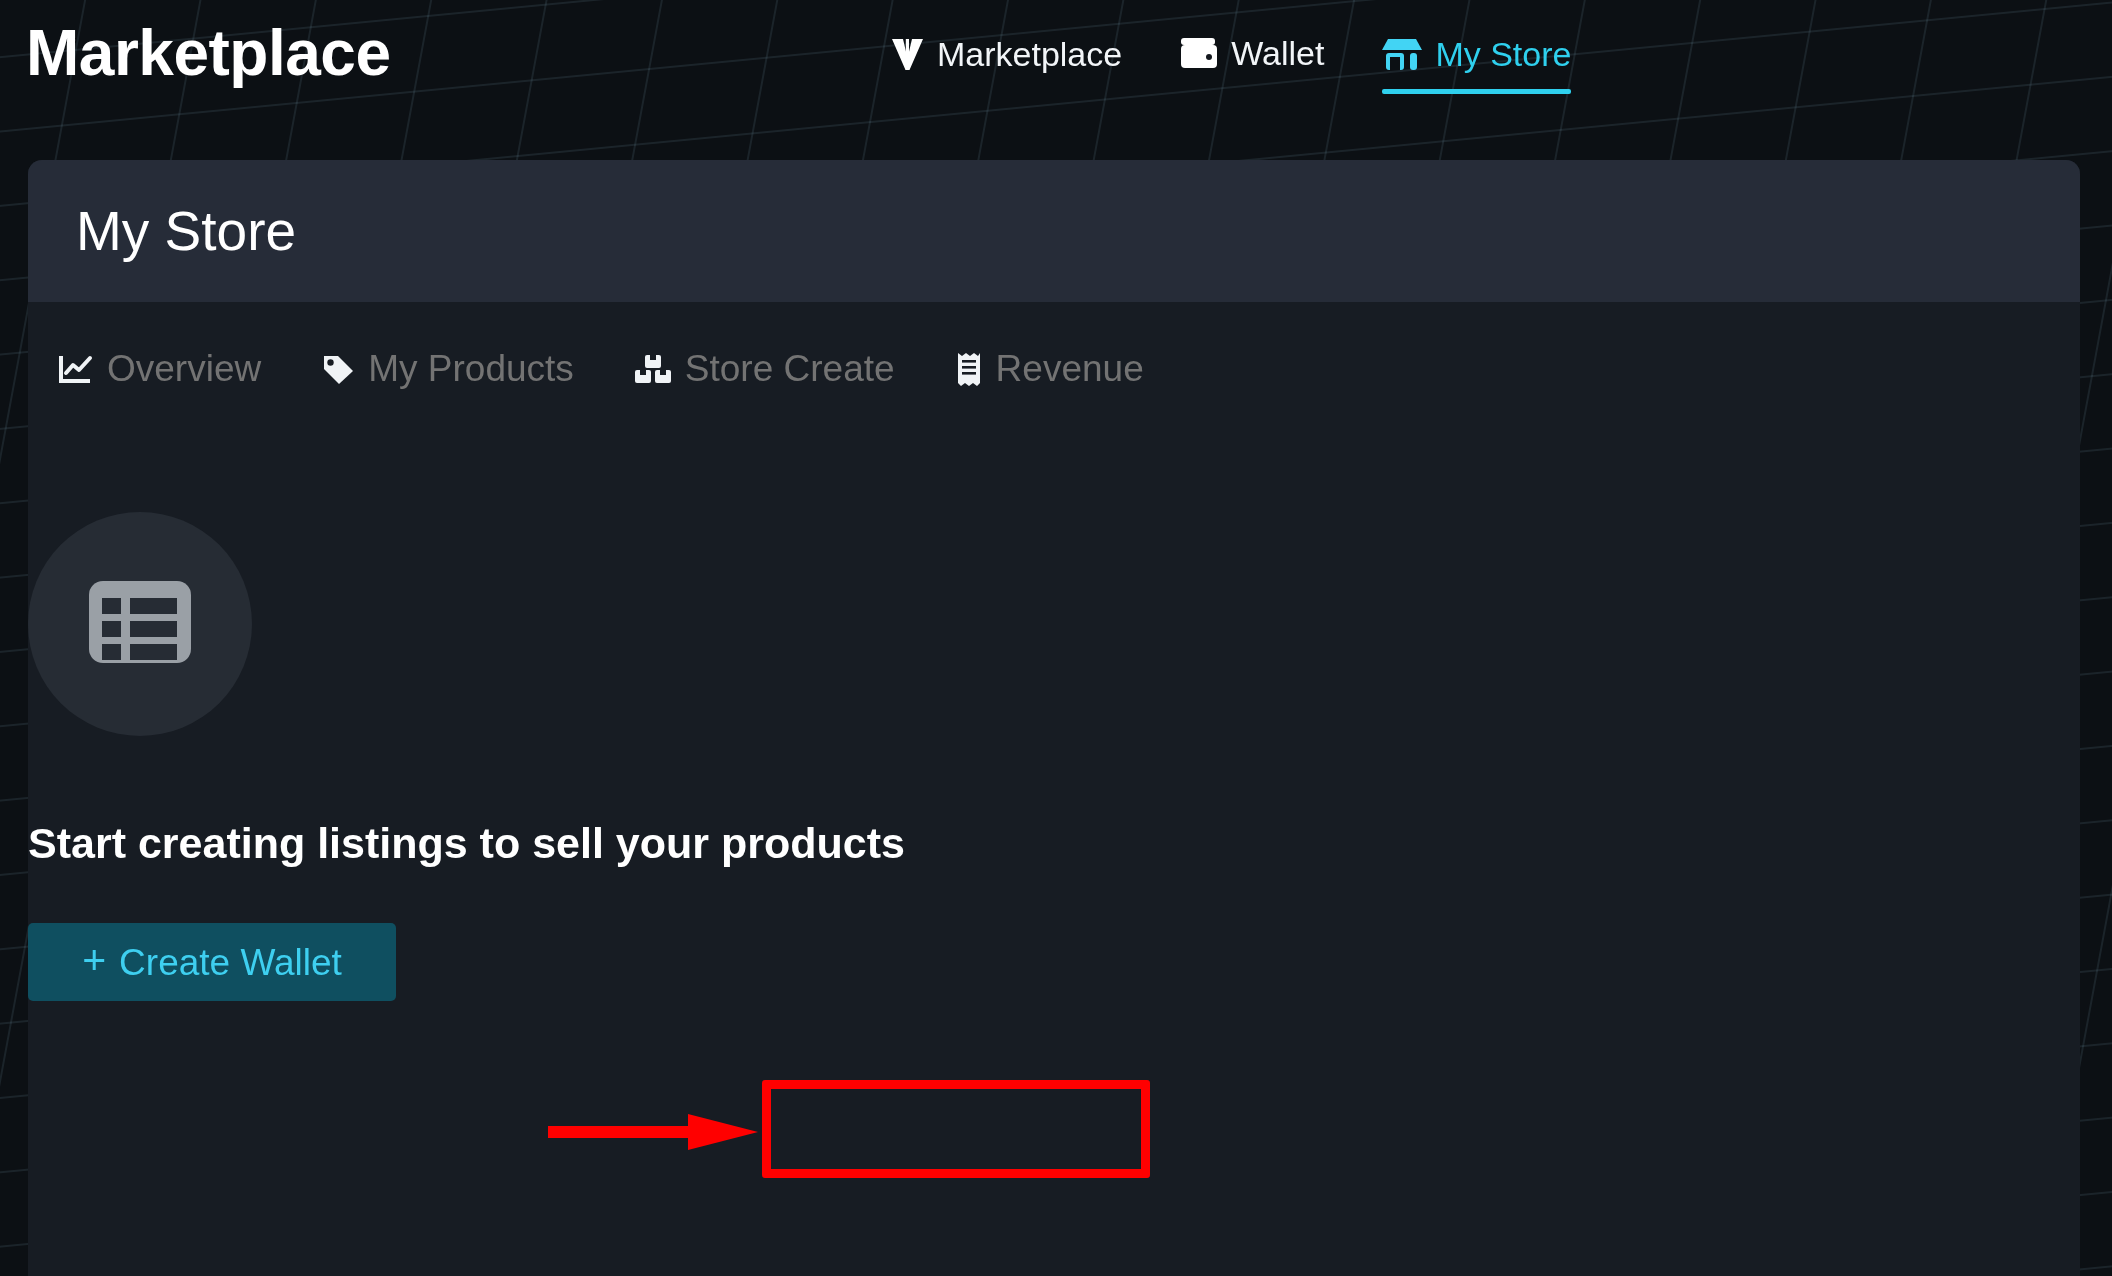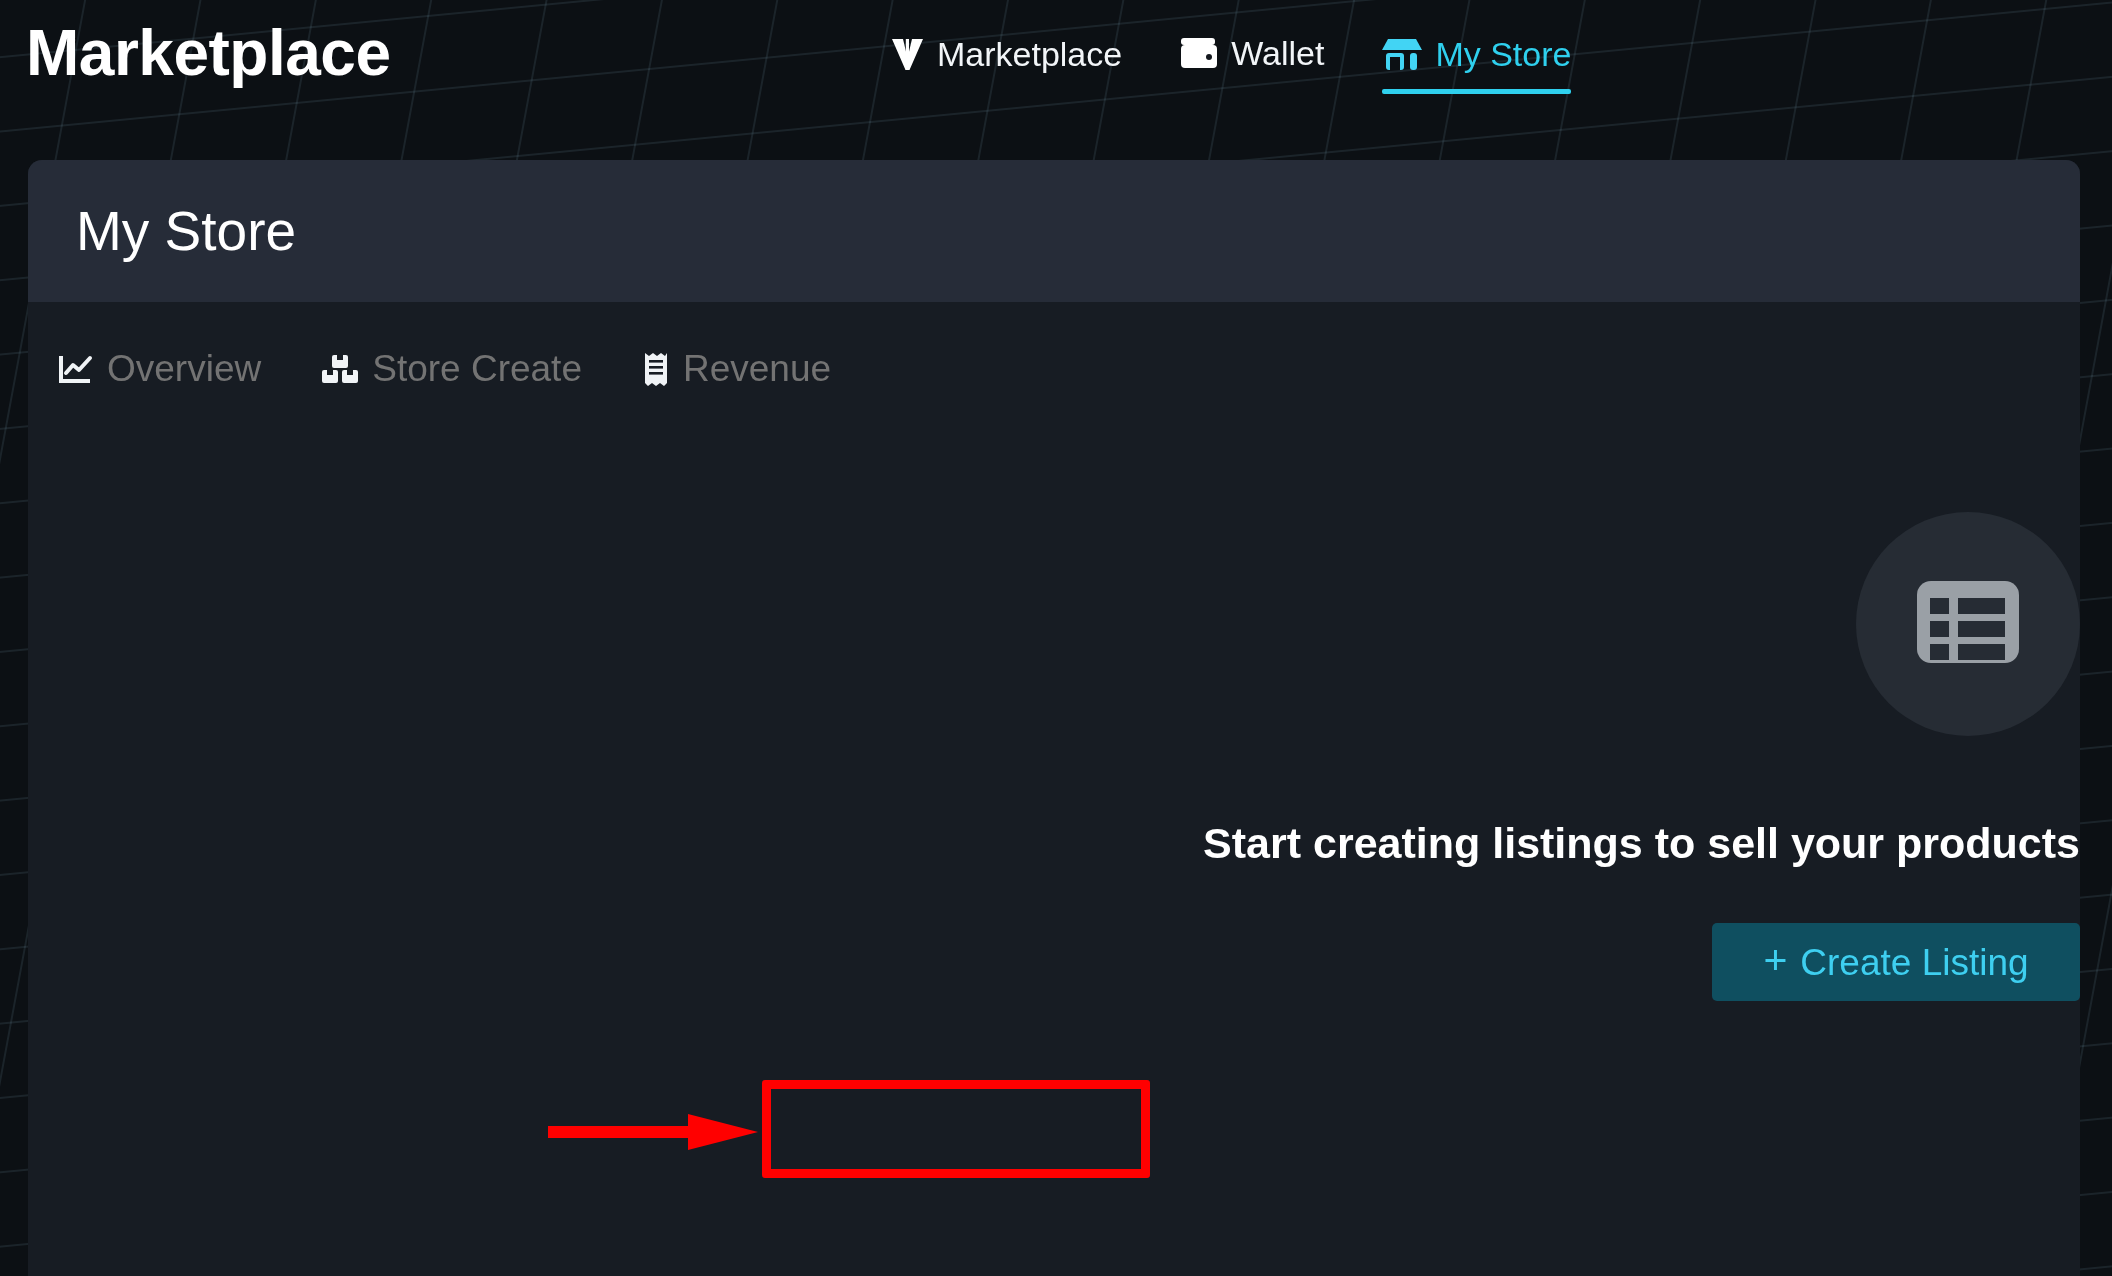--- a/index.html
+++ b/index.html
@@ -132,21 +132,21 @@
   }
   .tab-icon { display: inline-flex; align-items: center; }
 
   
   .empty {
     position: absolute;
     left: 0; right: 0;
     top: 352px;
     display: flex;
     flex-direction: column;
-    align-items: flex-end;
+    align-items: flex-start;
   }
   .empty-circle {
     width: 224px; height: 224px;
     border-radius: 50%;
     background: #262c34;
     display: flex;
     align-items: center;
     justify-content: center;
   }
   .empty-title {
@@ -259,20 +259,29 @@
         <span class="tab-icon">
           <svg width="36" height="32" viewBox="0 0 36 32">
             <rect x="1" y="3" width="4" height="27" fill="#f0f3f6"></rect>
             <rect x="1" y="26" width="31" height="4" fill="#f0f3f6"></rect>
             <path d="M8 20 L15 12 L21 17 L32 5" stroke="#f0f3f6" stroke-width="4" fill="none" stroke-linejoin="round" stroke-linecap="round"></path>
           </svg>
         </span>
         <span>Overview</span>
       </div>
 
+      <div class="tab">
+        <span class="tab-icon">
+          <svg width="34" height="32" viewBox="0 0 34 32">
+            <path d="M3 3 L17 3 L32 18 L18 31 L3 16 Z" fill="#f0f3f6"></path>
+            <circle cx="9.5" cy="9.5" r="3.2" fill="#171c23"></circle>
+          </svg>
+        </span>
+        <span>My Products</span>
+      </div>
 
 
 
       <div class="tab">
         <span class="tab-icon">
           <svg width="38" height="32" viewBox="0 0 38 32">
             <rect x="11" y="2" width="16" height="13" rx="2" fill="#f0f3f6"></rect>
             <rect x="16" y="2" width="6" height="5" fill="#171c23"></rect>
             <rect x="1" y="17" width="16" height="13" rx="2" fill="#f0f3f6"></rect>
             <rect x="6" y="17" width="6" height="5" fill="#171c23"></rect>
@@ -310,21 +319,21 @@
             <rect x="14" y="69" width="19" height="16" fill="#262c34"></rect>
             <rect x="42" y="69" width="47" height="16" fill="#262c34"></rect>
           </svg>
         </span>
       </div>
 
       <div class="empty-title">Start creating listings to sell your products</div>
 
       <button class="create-btn">
         <span class="plus">+</span>
-        <span>Create Listing</span>
+        <span>Create Wallet</span>
       </button>
 
     </div>
 
   </div>
 
   <div class="anno-box"></div>
   <div class="anno-arrow">
     <svg width="210" height="40" viewBox="0 0 210 40">
       <rect x="0" y="14" width="148" height="12" fill="#ff0000"></rect>

